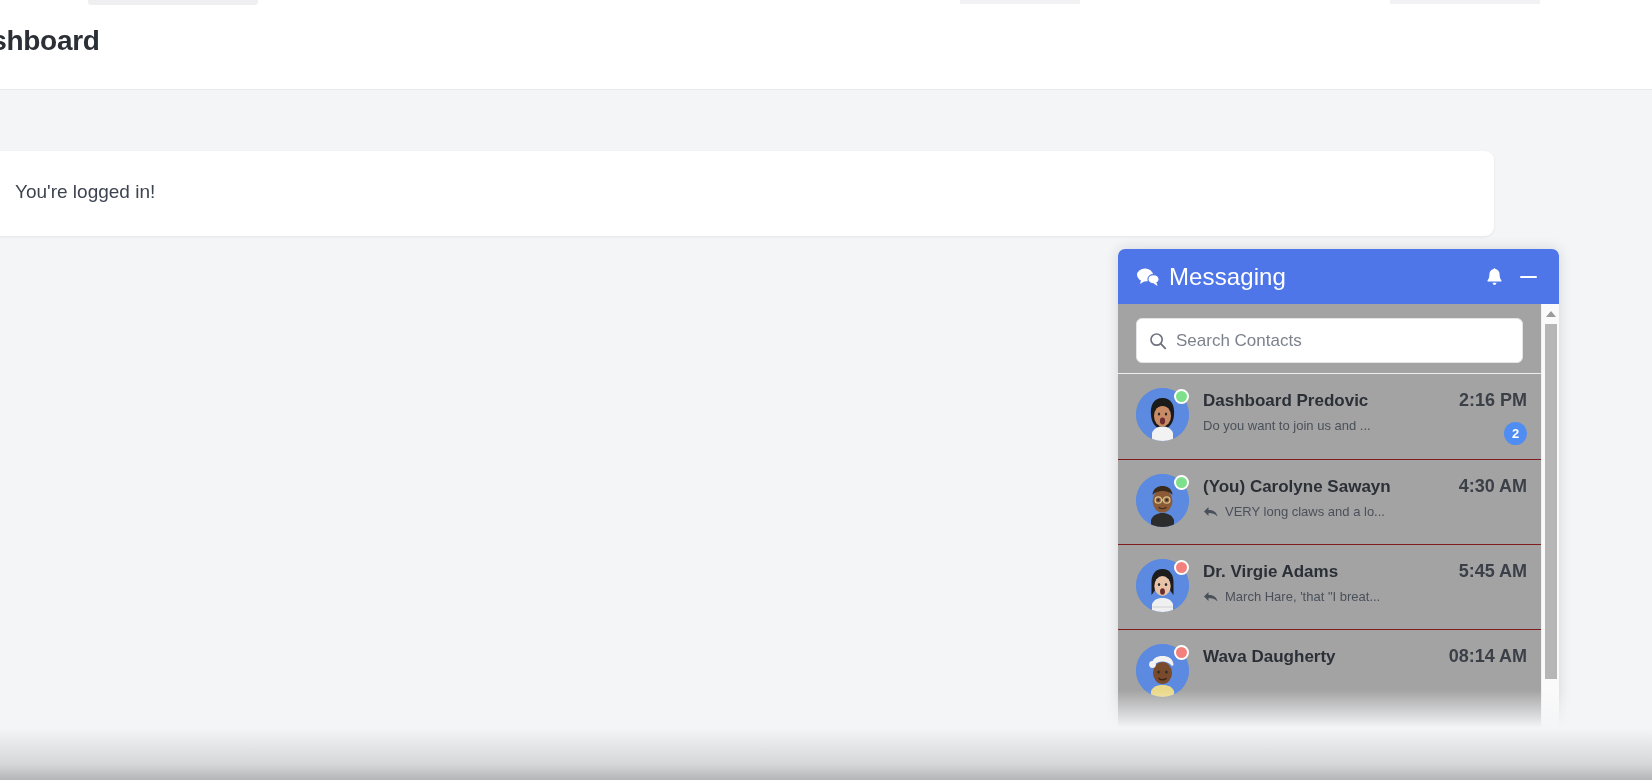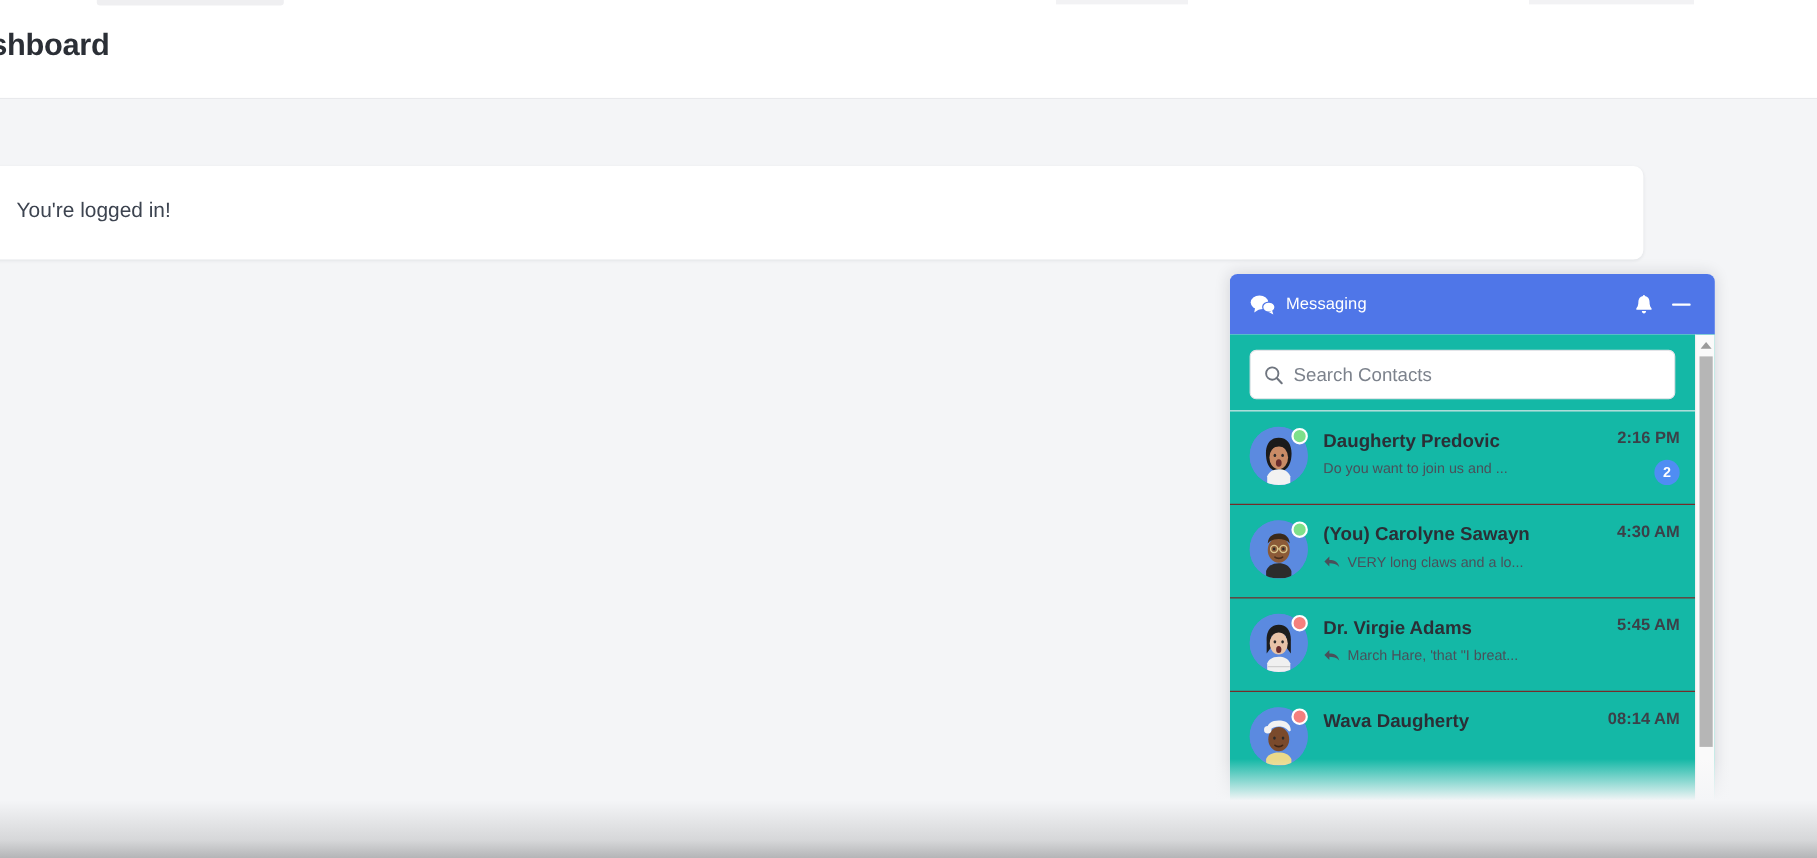--- a/index.html
+++ b/index.html
@@ -107,42 +107,42 @@
     padding: 0 14px 0 18px;
   }
   .msg-header-icon {
     width: 24px; height: 20px;
     display: flex; align-items: center;
     margin-right: 9px;
     flex: 0 0 auto;
   }
   .msg-header-title {
     color: #ffffff;
-    font-size: 15px;
+    font-size: 24px;
     font-weight: 500;
     letter-spacing: 0.1px;
     flex: 1 1 auto;
   }
   .msg-header-btn {
     width: 34px; height: 34px;
     display: flex; align-items: center; justify-content: center;
     flex: 0 0 auto;
     cursor: pointer;
   }
   .minimize-dash {
     display: block;
     width: 17px; height: 2px;
     background: #ffffff;
     border-radius: 1px;
   }
 
   .msg-body {
     position: relative;
     height: 476px;
-    background: #14b8a6;
+    background: #a3a3a3;
     overflow: hidden;
   }
   .msg-scrollport {
     position: absolute;
     top: 0; left: 0;
     width: 423px;
     height: 476px;
     overflow: hidden;
   }
 
@@ -239,21 +239,21 @@
     display: inline-flex;
     align-items: center;
   }
   .contact-meta {
     flex: 0 0 auto;
     width: 90px;
     text-align: right;
     padding-top: 2px;
   }
   .contact-time {
-    font-size: 15px;
+    font-size: 18px;
     font-weight: bold;
     color: #3b4048;
     white-space: nowrap;
   }
   .unread-badge {
     display: inline-block;
     margin-top: 11px;
     min-width: 23px;
     height: 23px;
     line-height: 23px;
@@ -377,21 +377,21 @@
                   <path d="M18 22 C19 16 24 14 26.5 14 C29 14 34 16 35 22 C33 19 29 18 26.5 18 C24 18 21 19 18 22 Z" fill="#1b1b1b"></path>
                   <ellipse cx="23" cy="26" rx="1.2" ry="1.5" fill="#2b2b2b"></ellipse>
                   <ellipse cx="30" cy="26" rx="1.2" ry="1.5" fill="#2b2b2b"></ellipse>
                   <ellipse cx="26.5" cy="33" rx="2.6" ry="3.4" fill="#6b2d2d"></ellipse>
                   <path d="M16 45 C18 40 22 38.5 26.5 38.5 C31 38.5 35 40 37 45 L37 53 L16 53 Z" fill="#f2f2f2"></path>
                 </svg>
               </div>
               <span class="status-dot status-online"></span>
             </div>
             <div class="contact-main">
-              <div class="contact-name">Daugherty Predovic</div>
+              <div class="contact-name">Dashboard Predovic</div>
               <div class="contact-preview">
                 <span>Do you want to join us and ...</span>
               </div>
             </div>
             <div class="contact-meta">
               <div class="contact-time">2:16 PM</div>
               <span class="unread-badge">2</span>
             </div>
           </div>
 

